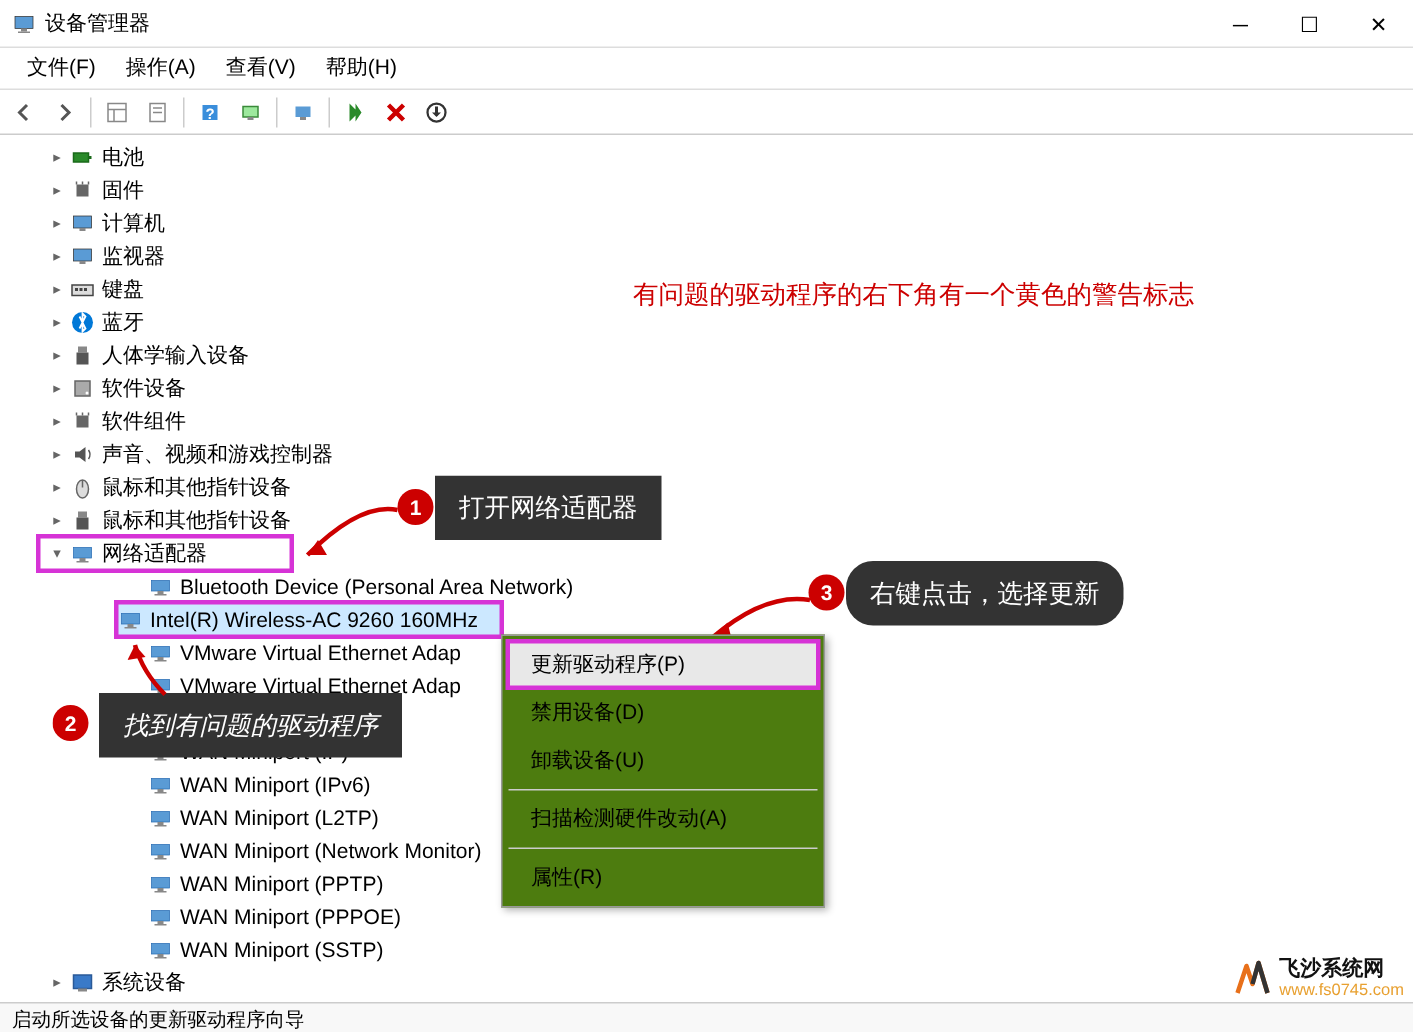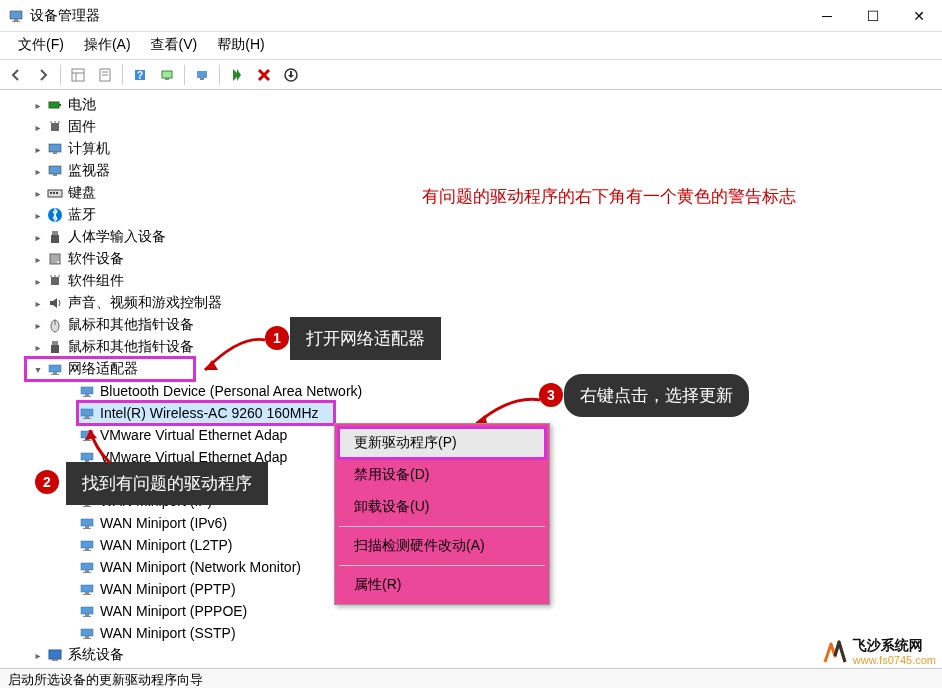--- a/index.html
+++ b/index.html
@@ -22,24 +22,24 @@
     .tool-sep { width: 1px; height: 20px; background: #ccc; margin: 0 2px; }
     
     
     .tree-area { position: relative; padding: 4px 0; height: calc(100% - 110px); overflow: auto; }
     .tree-node { display: flex; align-items: center; height: 22px; font-size: 14px; cursor: pointer; white-space: nowrap; }
     .tree-node.selected { background: #cce8ff; }
     .tree-node.highlighted { outline: 3px solid #d633d6; outline-offset: -1px; }
     .expander { width: 16px; display: inline-flex; justify-content: center; font-size: 10px; color: #666; }
     .node-icon { width: 18px; height: 16px; display: inline-flex; align-items: center; justify-content: center; margin-right: 4px; }
     .indent-0 { padding-left: 30px; }
-    .indent-2 { padding-left: 78px; }
-    
-    
-    .context-menu { position: absolute; background: #ec4899; border: 1px solid #999; box-shadow: 2px 2px 5px rgba(0,0,0,0.3); padding: 3px; z-index: 100; min-width: 216px; }
+    .indent-2 { padding-left: 98px; }
+    
+    
+    .context-menu { position: absolute; background: #4d7c0f; border: 1px solid #999; box-shadow: 2px 2px 5px rgba(0,0,0,0.3); padding: 3px; z-index: 100; min-width: 216px; }
     .ctx-item { padding: 7px 16px; font-size: 14px; cursor: pointer; }
     .ctx-item.highlighted { outline: 3px solid #d633d6; outline-offset: -2px; background: #e8e8e8; }
     .ctx-sep { height: 1px; background: #ccc; margin: 3px 1px; }
     
     
     .annotation-text { position: absolute; font-size: 17px; font-weight: 500; color: #c00; z-index: 50; }
     .annotation-box { position: absolute; background: #333; color: #fff; font-size: 17px; padding: 10px 16px; z-index: 50; }
     .annotation-badge { position: absolute; width: 24px; height: 24px; background: #c00; color: #fff; border-radius: 50%; display: flex; align-items: center; justify-content: center; font-size: 14px; font-weight: bold; z-index: 60; }
     .annotation-arrow { position: absolute; z-index: 55; }
     
@@ -430,21 +430,21 @@
 <div class="annotation-text" style="left:422px; top:185px;">有问题的驱动程序的右下角有一个黄色的警告标志</div>
 
 <div class="annotation-badge" style="left:265px; top:326px;">1</div>
 <div class="annotation-box" style="left:290px; top:317px;">打开网络适配器</div>
 <svg class="annotation-arrow" style="left:200px; top:330px;" width="70" height="50">
     <path d="M65 10 Q40 5 5 40" stroke="#c00" stroke-width="3" fill="none"></path>
     <path d="M5 40 L12 30 L18 40 Z" fill="#c00"></path>
   </svg>
 
 <div class="annotation-badge" style="left:35px; top:470px;">2</div>
-<div class="annotation-box" style="left:66px; top:462px;">找到有问题的驱动程序</div>
+<div class="annotation-box" style="left:66px; top:462px;font-style:italic;">找到有问题的驱动程序</div>
 <svg class="annotation-arrow" style="left:85px; top:428px;" width="40" height="40">
     <path d="M25 35 Q10 20 5 2" stroke="#c00" stroke-width="3" fill="none"></path>
     <path d="M5 2 L0 12 L12 10 Z" fill="#c00"></path>
   </svg>
 
 <div class="annotation-badge" style="left:539px; top:383px;">3</div>
 <div class="annotation-box" style="left:564px; top:374px;border-radius:18px;">右键点击，选择更新</div>
 <svg class="annotation-arrow" style="left:470px; top:395px;" width="75" height="40">
     <path d="M70 5 Q40 0 5 30" stroke="#c00" stroke-width="3" fill="none"></path>
     <path d="M5 30 L15 20 L18 32 Z" fill="#c00"></path>

